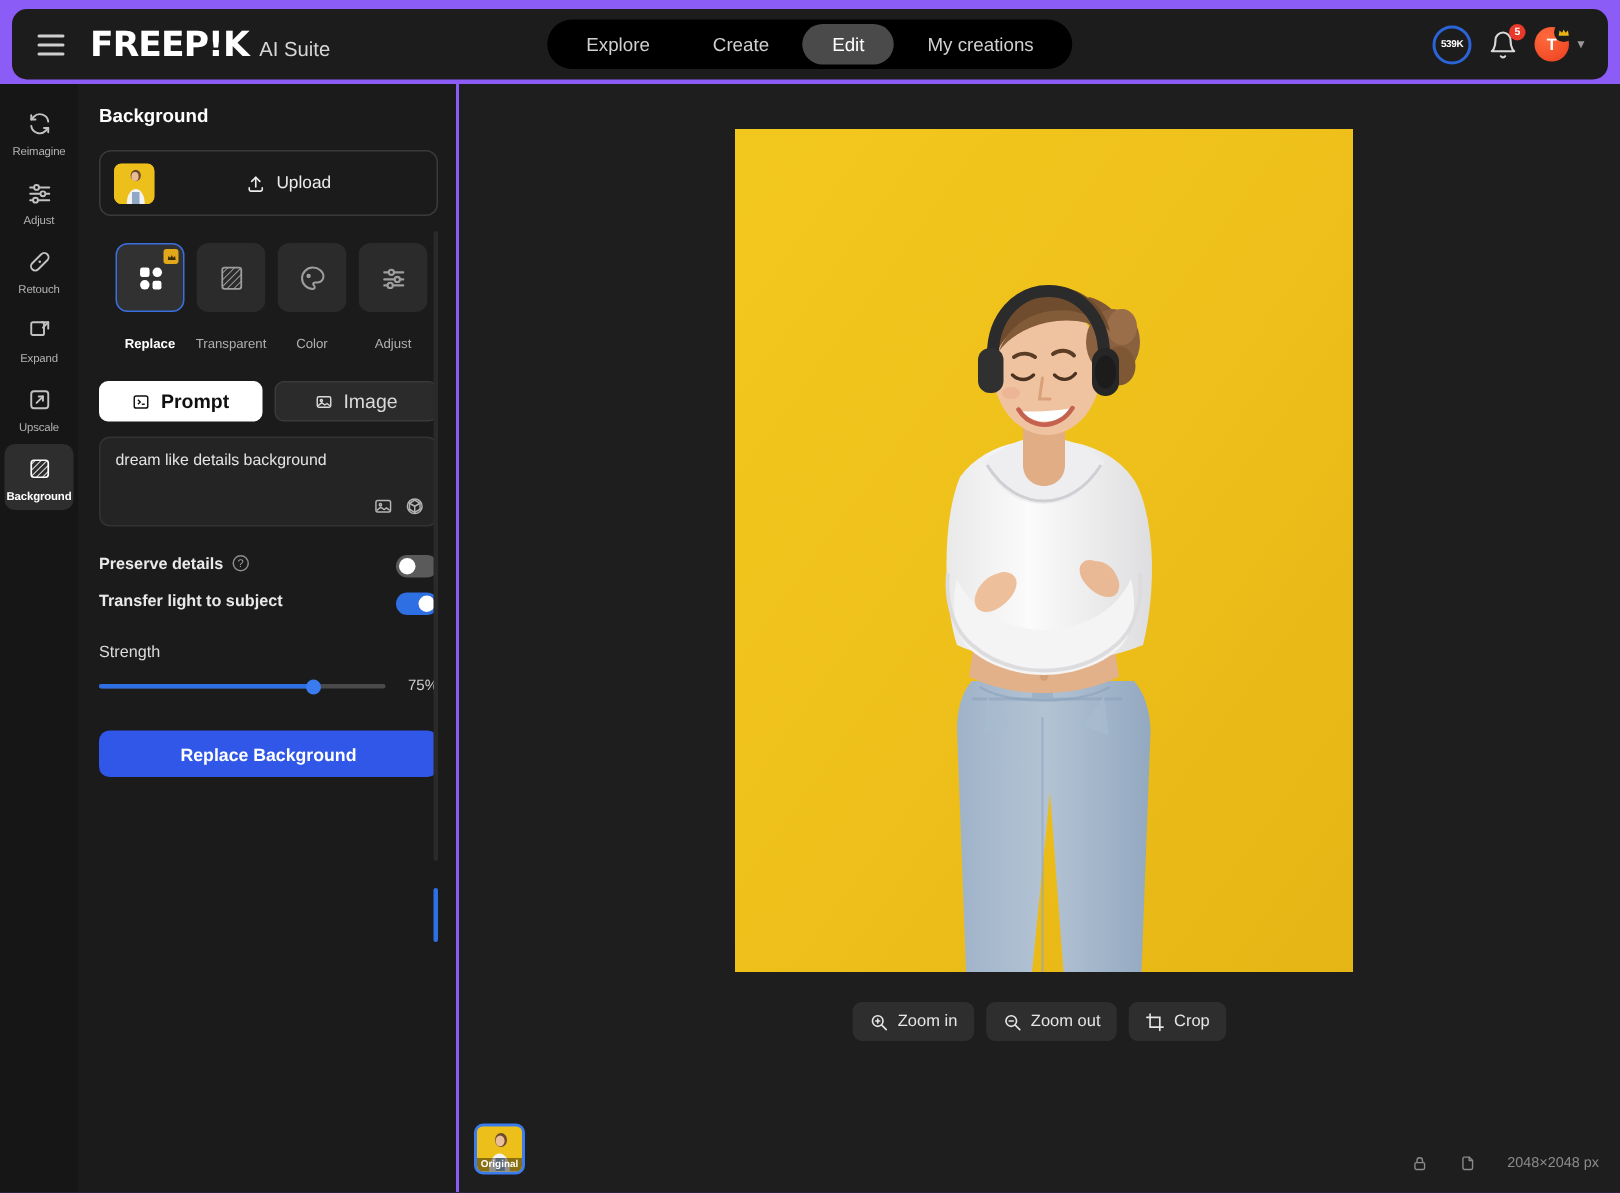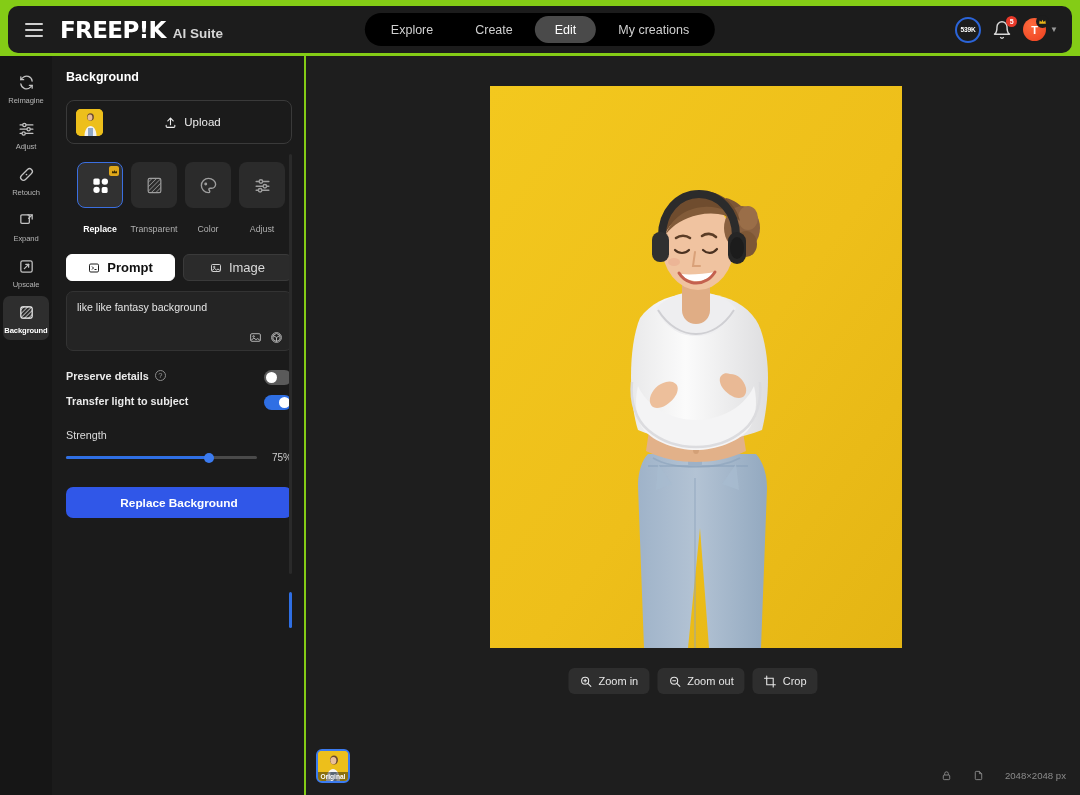--- a/index.html
+++ b/index.html
@@ -3,35 +3,35 @@
 <meta charset="utf-8">
 <style>
   * { box-sizing: border-box; margin: 0; padding: 0; }
   html, body {
     width: 1080px; height: 795px;
     background: #0e0e0e;
     font-family: "Liberation Sans", sans-serif;
     overflow: hidden;
     color: #e8e8e8;
   }
-  .app { position: relative; width: 1080px; height: 795px; background: #84cc16; }
+  .app { position: relative; width: 1080px; height: 795px; background: #8b5cf6; }
 
   
   .topbar {
     position: absolute; left: 8px; top: 6px; right: 8px; height: 47px;
     background: #1c1c1c; border-radius: 10px;
     display: flex; align-items: center;
   }
   .hamburger { width: 18px; height: 14px; margin-left: 17px; display: flex;
     flex-direction: column; justify-content: space-between; cursor: pointer; }
   .hamburger i { display: block; height: 2px; background: #cfcfcf; border-radius: 2px; }
   .brand { display: flex; align-items: baseline; margin-left: 17px; }
   .brand-logo { font-size: 23px; font-weight: 700; letter-spacing: -0.6px; color: #fff;
     font-family: "DejaVu Sans", sans-serif; }
-  .brand-suite { font-size: 13.5px; font-weight: 700; color: #d6d6d6; margin-left: 7px; }
+  .brand-suite { font-size: 13.5px; font-weight: 400; color: #d6d6d6; margin-left: 7px; }
 
   .navpill {
     position: absolute; left: 50%; transform: translateX(-50%);
     top: 7px; height: 33px; background: #000; border-radius: 18px;
     display: flex; align-items: center; padding: 0 6px; gap: 2px;
   }
   .navtab {
     height: 27px; padding: 0 20px; border-radius: 14px; display: flex; align-items: center;
     font-size: 12.5px; color: #d0d0d0; cursor: pointer; white-space: nowrap;
   }
@@ -411,21 +411,21 @@
         <svg width="12" height="12" viewBox="0 0 24 24" fill="none" stroke="#dadada" stroke-width="1.9">
           <rect x="3" y="5" width="18" height="14" rx="2.2"></rect>
             <circle cx="8.5" cy="10" r="1.4"></circle>
           <path d="M4 17l5-4 4 3 3-2 4 3"></path>
         </svg>
         <span>Image</span>
       </div>
     </div>
 
     <div class="promptbox">
-      <div class="prompt-text">like like fantasy background</div>
+      <div class="prompt-text">dream like details background</div>
       <div class="prompt-icons">
         <svg width="13" height="13" viewBox="0 0 24 24" fill="none" stroke="#b5b5b5" stroke-width="1.8">
           <rect x="3" y="5" width="18" height="14" rx="2.2"></rect>
             <circle cx="8.5" cy="10" r="1.4"></circle>
           <path d="M4 17l5-4 4 3 3-2 4 3"></path>
         </svg>
         <svg width="13" height="13" viewBox="0 0 24 24" fill="none" stroke="#b5b5b5" stroke-width="1.8" stroke-linejoin="round">
           <circle cx="12" cy="12" r="9"></circle>
           <path d="M12 4.5l6.5 3.8v7.4L12 19.5 5.5 15.7V8.3z"></path>
           <path d="M12 12l6.5-3.7M12 12v7.5M12 12L5.5 8.3"></path>

